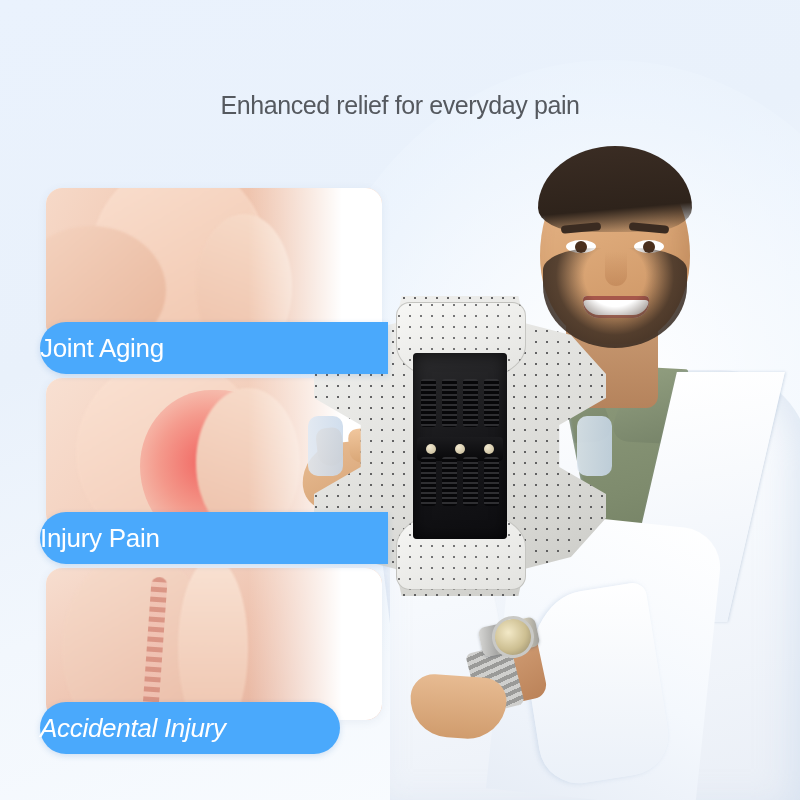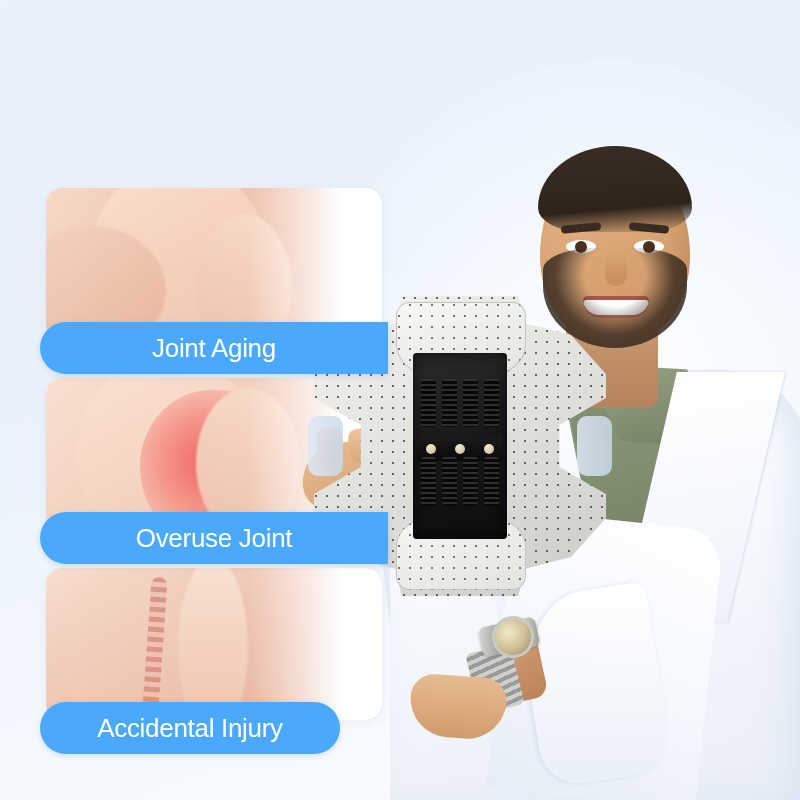--- a/index.html
+++ b/index.html
@@ -79,21 +79,21 @@
 
   .badge {
     position: absolute;
     left: 40px;
     height: 52px;
     line-height: 52px;
     background: #4aa9fc;
     color: #ffffff;
     font-size: 26px;
     letter-spacing: -0.3px;
-    text-align: center;
+    text-align: left;
     border-radius: 26px;
     box-shadow: 0 2px 6px rgba(40,110,190,0.18);
     z-index: 4;
   }
   .badge.wide  { width: 348px; border-radius: 26px 0 0 26px; }
   .badge.full  { width: 300px; border-radius: 26px; }
 
   
   .skin-a { background: linear-gradient(120deg,#f6d9c8 0%, #f0c6b0 40%, #e9b79e 100%); }
   .skin-b { background: linear-gradient(135deg,#f8e0d2 0%, #f2cbb7 55%, #ecbda6 100%); }
@@ -394,20 +394,21 @@
   .brace-strap-l { left: -2%; }
   .brace-strap-r { right: -2%; }
 </style>
 </head>
 <body>
 
 <div id="ad">
 
   <div class="glow-right"></div>
 
+  <div class="subhead">Enhanced relief for everyday pain</div>
 
   <div class="doctor">
     <div class="arm-left"></div>
     <div class="coat-body"></div>
     <div class="shirt"></div>
     <div class="shirt-collar-l"></div>
     <div class="shirt-collar-r"></div>
     <div class="coat-lapel-l"></div>
     <div class="coat-lapel-r"></div>
     <div class="neck"></div>
@@ -472,25 +473,25 @@
   <div class="badge wide" style="top:322px;">Joint Aging</div>
 
   <div class="card" style="top:378px;">
     <div class="photo skin-b">
       <div class="knee-blob" style="left:30px; top:-20px; width:186px; height:190px; background:linear-gradient(150deg,#fbe3d4,#f1c7b2);"></div>
       <div class="red-inflame"></div>
       <div class="knee-blob" style="left:150px; top:10px; width:104px; height:150px; background:linear-gradient(200deg,#f8ddcc,#edc0a9);"></div>
       <div class="card-white-right"></div>
     </div>
   </div>
-  <div class="badge wide" style="top:512px;">Overuse Joint</div>
+  <div class="badge wide" style="top:512px;">Injury Pain</div>
 
   <div class="card" style="top:568px;">
     <div class="photo skin-c">
       <div class="knee-blob" style="left:16px; top:-16px; width:150px; height:196px; background:linear-gradient(150deg,#f7ddcd,#e9b9a3);"></div>
       <div class="scar"></div>
       <div class="knee-blob" style="left:132px; top:-10px; width:70px; height:180px; background:linear-gradient(180deg,#f9e2d3,#eec3ad);"></div>
       <div class="card-white-right"></div>
     </div>
   </div>
-  <div class="badge full" style="top:702px;">Accidental Injury</div>
+  <div class="badge full" style="top:702px;font-style:italic;">Accidental Injury</div>
 
 </div>
 
 </body></html>

